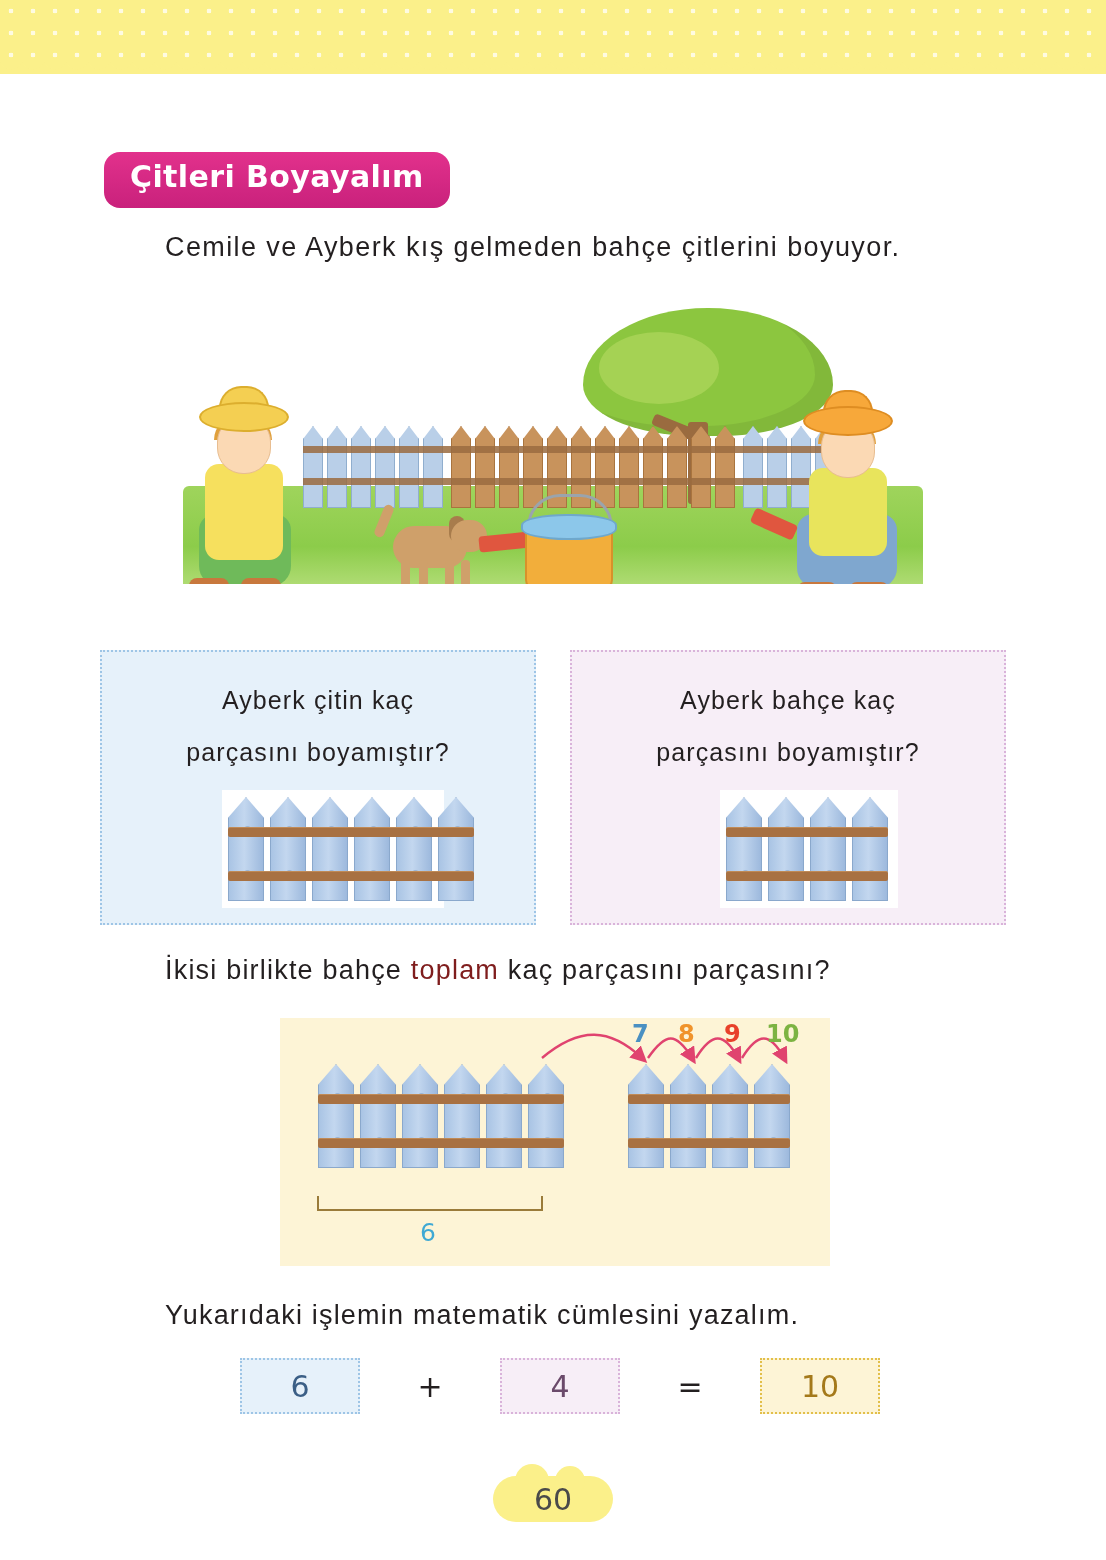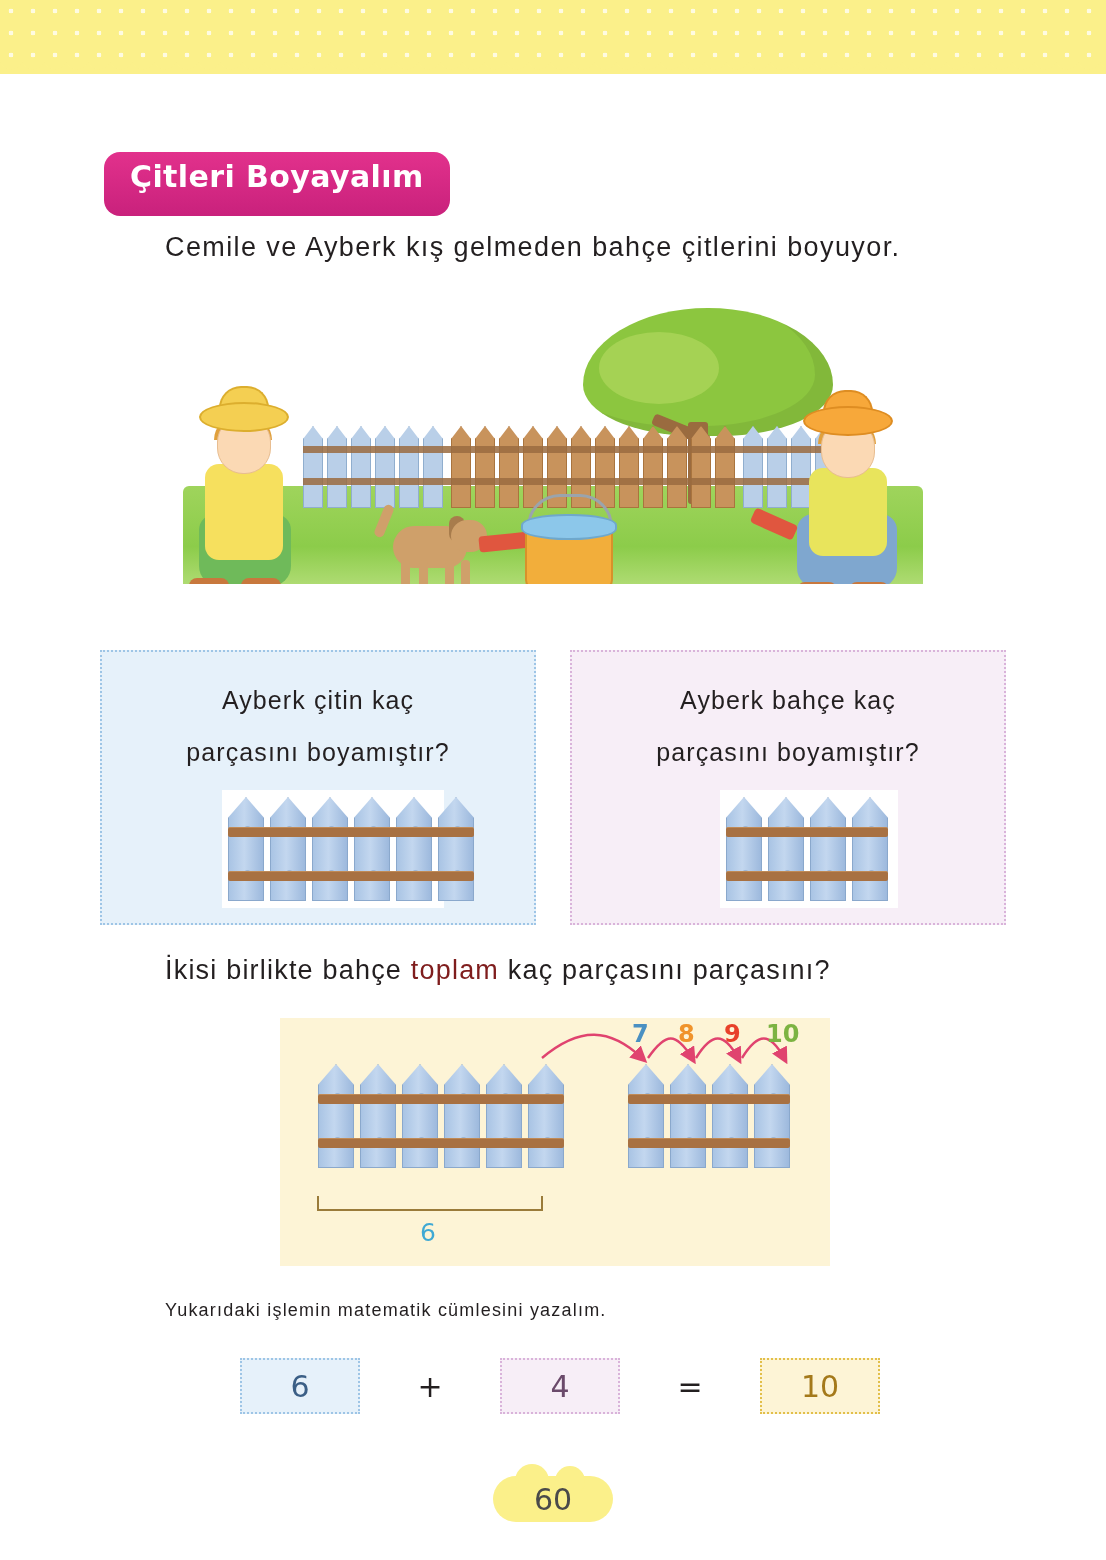--- a/index.html
+++ b/index.html
@@ -39,21 +39,21 @@
     background-image: radial-gradient(circle at 11px 0px, #fbf08a 11px, transparent 11.6px);
     background-size: 22px 26px;
     background-repeat: repeat-x;
   }
 
   
   .title-pill {
     position: absolute;
     left: 104px;
     top: 152px;
-    padding: 7px 26px 22px 26px;
+    padding: 7px 26px 14px 26px;
     border-radius: 16px;
     background: linear-gradient(180deg, #e2318c 0%, #c9217c 100%);
     color: #ffffff;
     font-size: 30px;
     font-weight: bold;
     letter-spacing: 0.4px;
     white-space: nowrap;
     font-family: "DejaVu Sans", sans-serif;
   }
 
@@ -417,21 +417,21 @@
     font-size: 25px;
     color: #3fa9d4;
     font-family: "DejaVu Sans", sans-serif;
   }
 
   
   .bottom-q {
     position: absolute;
     left: 165px;
     top: 1300px;
-    font-size: 18px;
+    font-size: 27px;
     color: #231f20;
     letter-spacing: 1.2px;
     white-space: nowrap;
   }
 
   
   .eq {
     position: absolute;
     left: 240px;
     top: 1355px;

